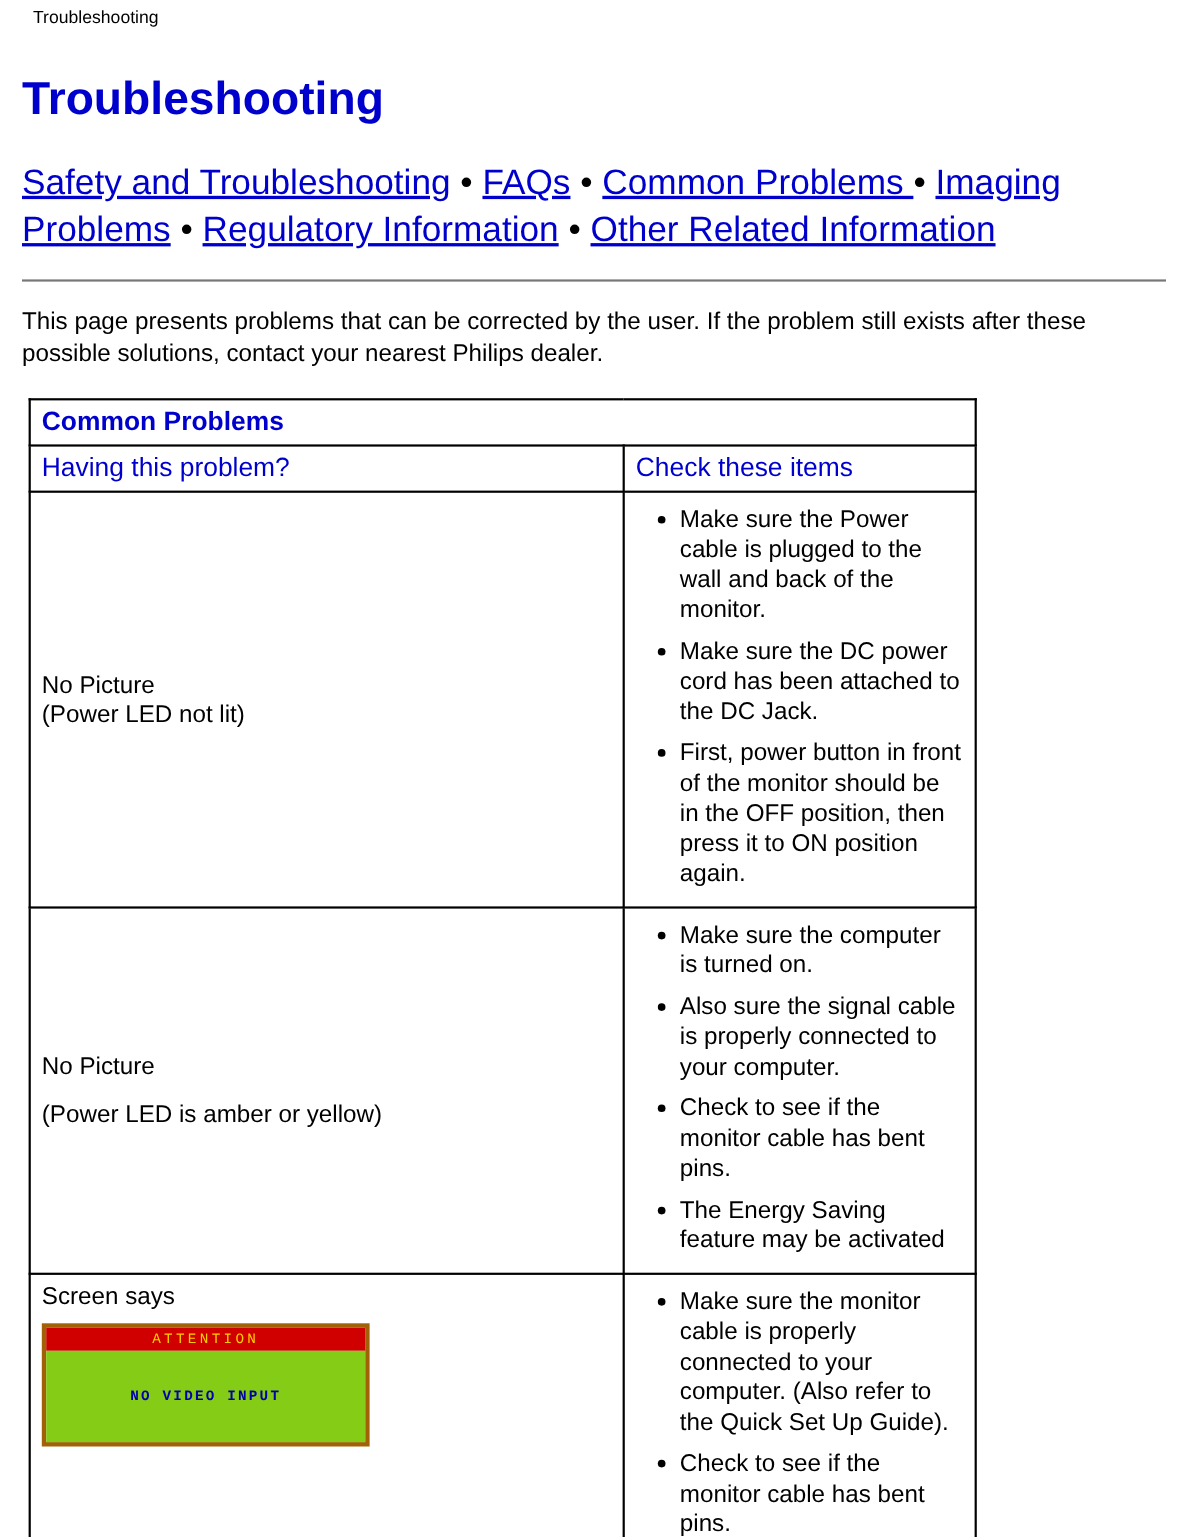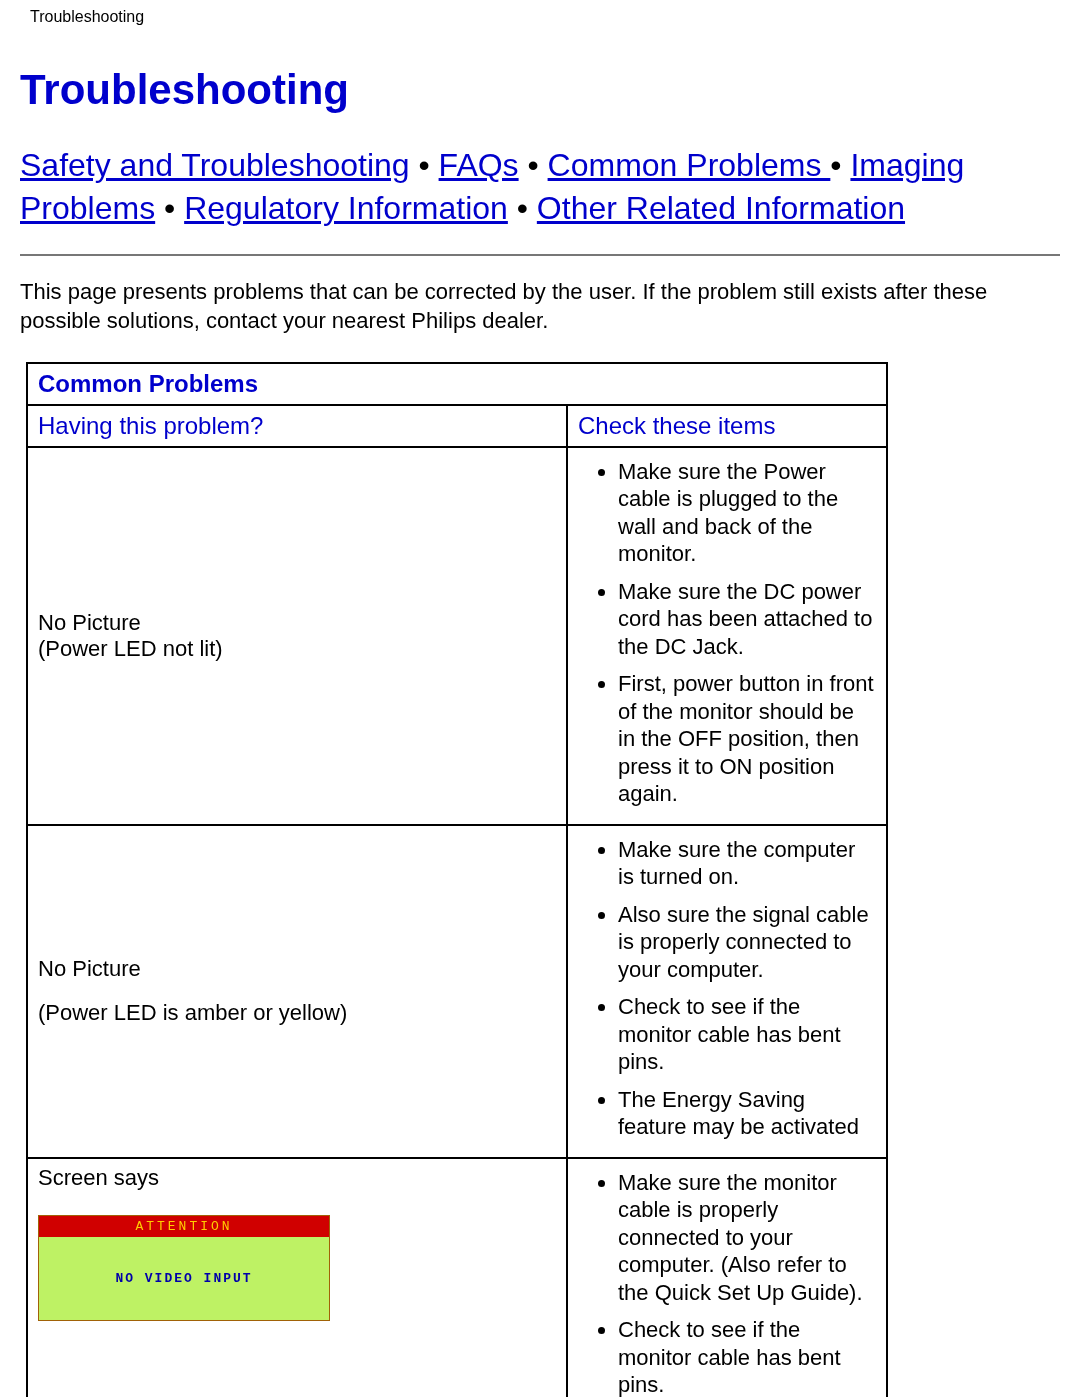--- a/index.html
+++ b/index.html
@@ -76,34 +76,34 @@
   ul.checks {
     margin: 4px 0 4px 0;
     padding-left: 40px;
   }
   ul.checks li {
     margin-bottom: 10px;
     line-height: 1.25;
   }
   .attention-box {
     width: 290px;
-    border: 1px solid #a16207;
-    margin-top: 24px;
+    border: 4px solid #a16207;
+    margin-top: 12px;
   }
   .attention-head {
     background: #d00000;
     color: #ffcc00;
     text-align: center;
     font-size: 13px;
     letter-spacing: 3px;
     padding: 3px 0;
     font-family: "Courier New", monospace;
   }
   .attention-body {
-    background: #bef264;
+    background: #84cc16;
     color: #0000aa;
     text-align: center;
     font-size: 13px;
     letter-spacing: 2px;
     padding: 34px 0;
     font-family: "Courier New", monospace;
     font-weight: bold;
   }
   .midspace {
     height: 18px;

